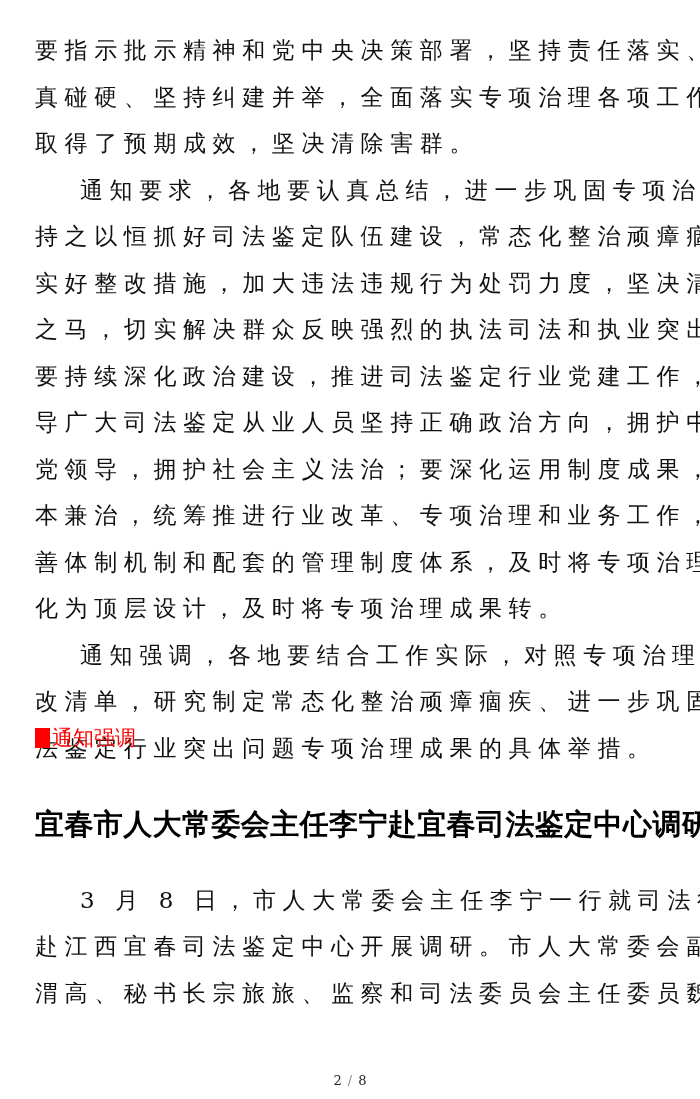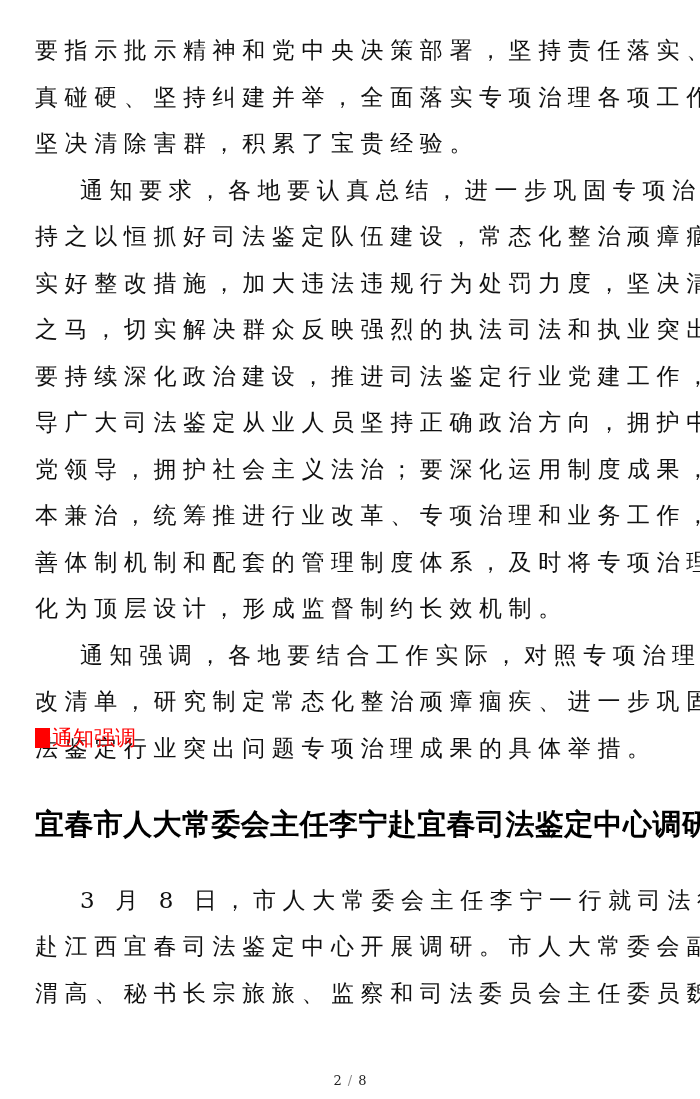--- a/index.html
+++ b/index.html
@@ -84,32 +84,32 @@
       margin: 0 6px;
     }
   </style>
 </head>
 <body>
 
 <div class="page">
 
   <div class="line" style="top:35px;">要指示批示精神和党中央决策部署，坚持责任落实、坚持动</div>
   <div class="line" style="top:82px;">真碰硬、坚持纠建并举，全面落实专项治理各项工作举措，</div>
-  <div class="line" style="top:128px;">坚决清除害群，积累了宝贵经验。</div>
+  <div class="line" style="top:128px;">取得了预期成效，坚决清除害群。</div>
 
   <div class="line indent" style="top:175px;">通知要求，各地要认真总结，进一步巩固专项治理成果，</div>
   <div class="line" style="top:221px;">持之以恒抓好司法鉴定队伍建设，常态化整治顽瘴痼疾，落</div>
   <div class="line" style="top:268px;">实好整改措施，加大违法违规行为处罚力度，坚决清除害群</div>
   <div class="line" style="top:314px;">之马，切实解决群众反映强烈的执法司法和执业突出问题；</div>
   <div class="line" style="top:361px;">要持续深化政治建设，推进司法鉴定行业党建工作，教育引</div>
   <div class="line" style="top:407px;">导广大司法鉴定从业人员坚持正确政治方向，拥护中国共产</div>
   <div class="line" style="top:454px;">党领导，拥护社会主义法治；要深化运用制度成果，坚持标</div>
   <div class="line" style="top:500px;">本兼治，统筹推进行业改革、专项治理和业务工作，改革完</div>
   <div class="line" style="top:547px;">善体制机制和配套的管理制度体系，及时将专项治理成果转</div>
-  <div class="line" style="top:593px;">化为顶层设计，形成监督制约长效机制。</div>
+  <div class="line" style="top:593px;">化为顶层设计，及时将专项治理成果转。</div>
 
   <div class="line indent" style="top:640px;">通知强调，各地要结合工作实际，对照专项治理问题整</div>
   <div class="line" style="top:686px;">改清单，研究制定常态化整治顽瘴痼疾、进一步巩固拓展司</div>
   <div class="line" style="top:733px;text-align:center;">法鉴定行业突出问题专项治理成果的具体举措。</div>
 
   <div class="section-tag" style="top:723px;">
     <span class="square"></span>
     <span>通知强调</span>
   </div>
 

